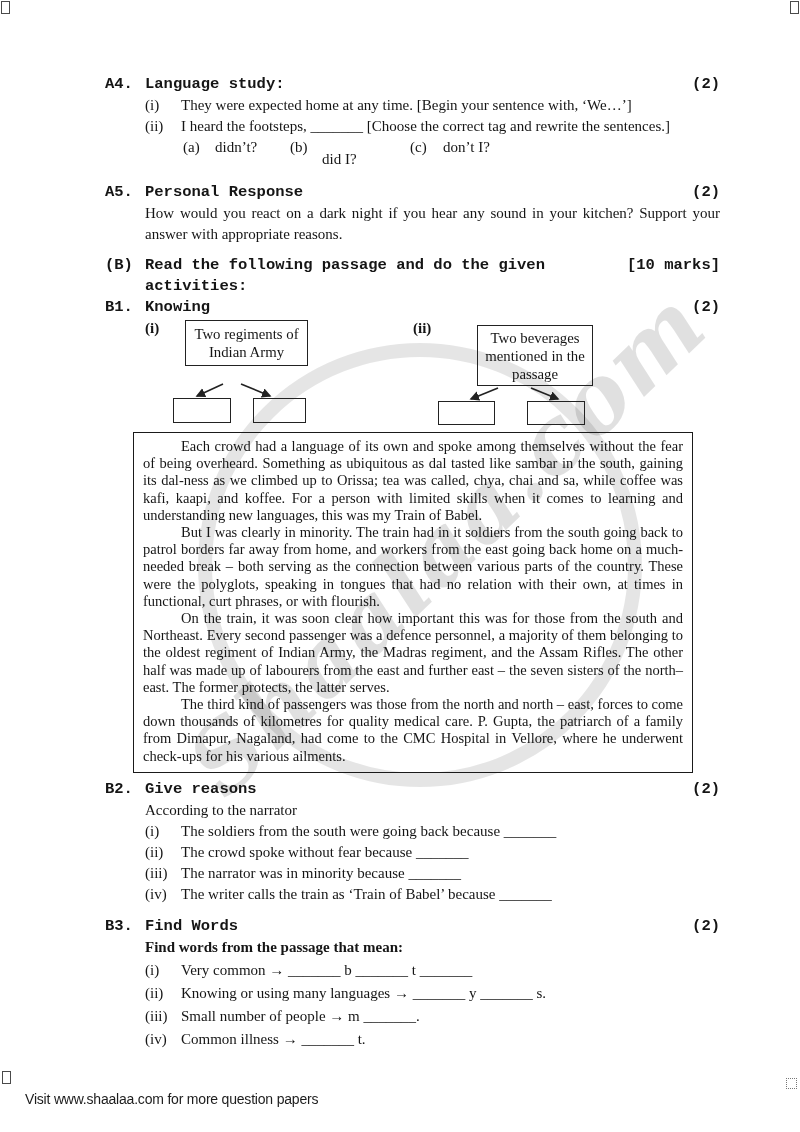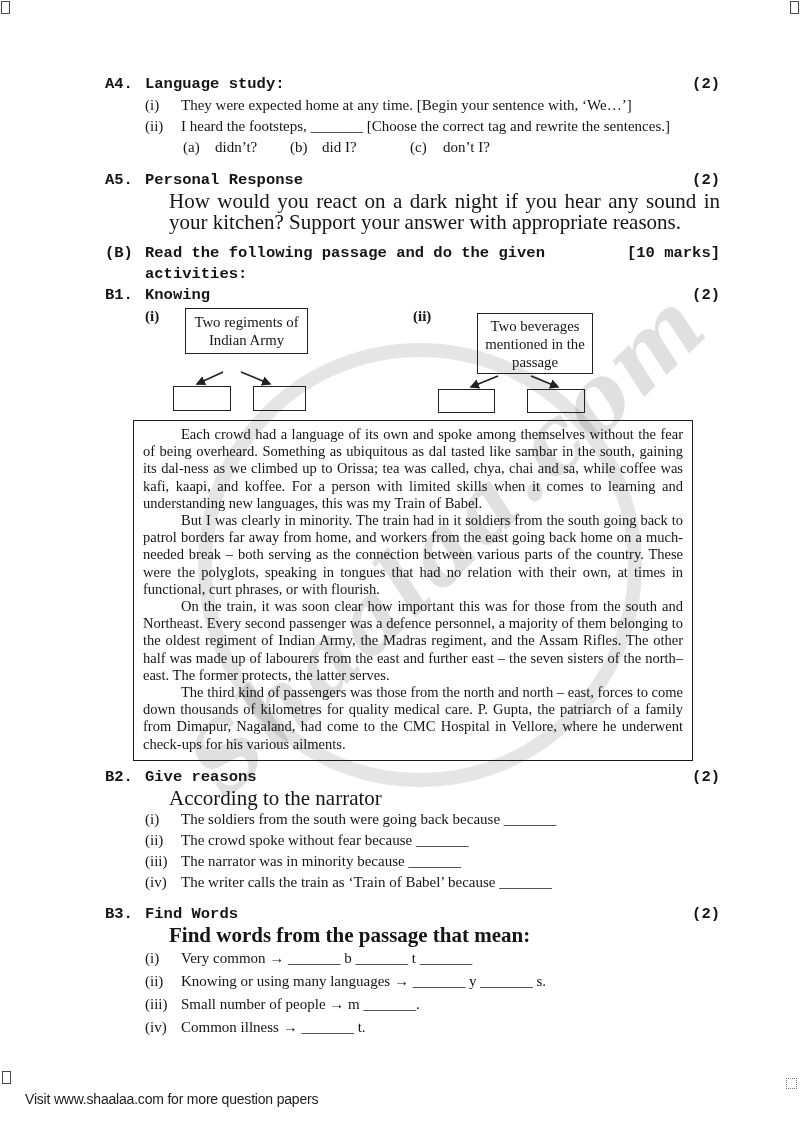--- a/index.html
+++ b/index.html
@@ -34,23 +34,23 @@
   .sec-head { display:flex; font-weight:bold; font-size:15.5px; line-height:21px;font-family:Liberation Mono, monospace; }
   .sec-num { width:40px; flex:0 0 40px; }
   .sec-title { flex:1 1 auto; }
   .sec-marks { flex:0 0 auto; text-align:right; white-space:nowrap; }
   .item { display:flex; font-size:15px; line-height:21px; margin-left:40px; }
   .item-label { width:36px; flex:0 0 36px; }
   .item-text { flex:1; }
   .options { display:flex; font-size:15px; line-height:21px; margin-left:78px; }
   .opt-label { display:inline-block; }
   .o-a-l { width:32px; } .o-a-t { width:75px; }
-  .o-b-l { width:32px; } .o-b-t { width:88px; }
+  .o-b-l { width:32px; } .o-b-t { width:88px;margin-top:12px; }
   .o-c-l { width:33px; }
-  .body-text { margin-left:64px; font-size:21px; line-height:21px; text-align:justify; }
+  .body-text { margin-left:40px; font-size:15px; line-height:21px; text-align:justify; }
   .gap12 { height:12px; } .gap10 { height:10px; }
   .gap6 { height:6px; } .gap11 { height:11px; }
   .bold { font-weight:bold; }
   
   .diagram { position:relative; height:114px; font-size:15px; }
   .dg-label { position:absolute; font-weight:bold; }
   .dg-label.i  { left:40px; top:2px; }
   .dg-label.ii { left:308px; top:2px; }
   .dg-box {
     position:absolute; border:1.4px solid #222; background:transparent;

